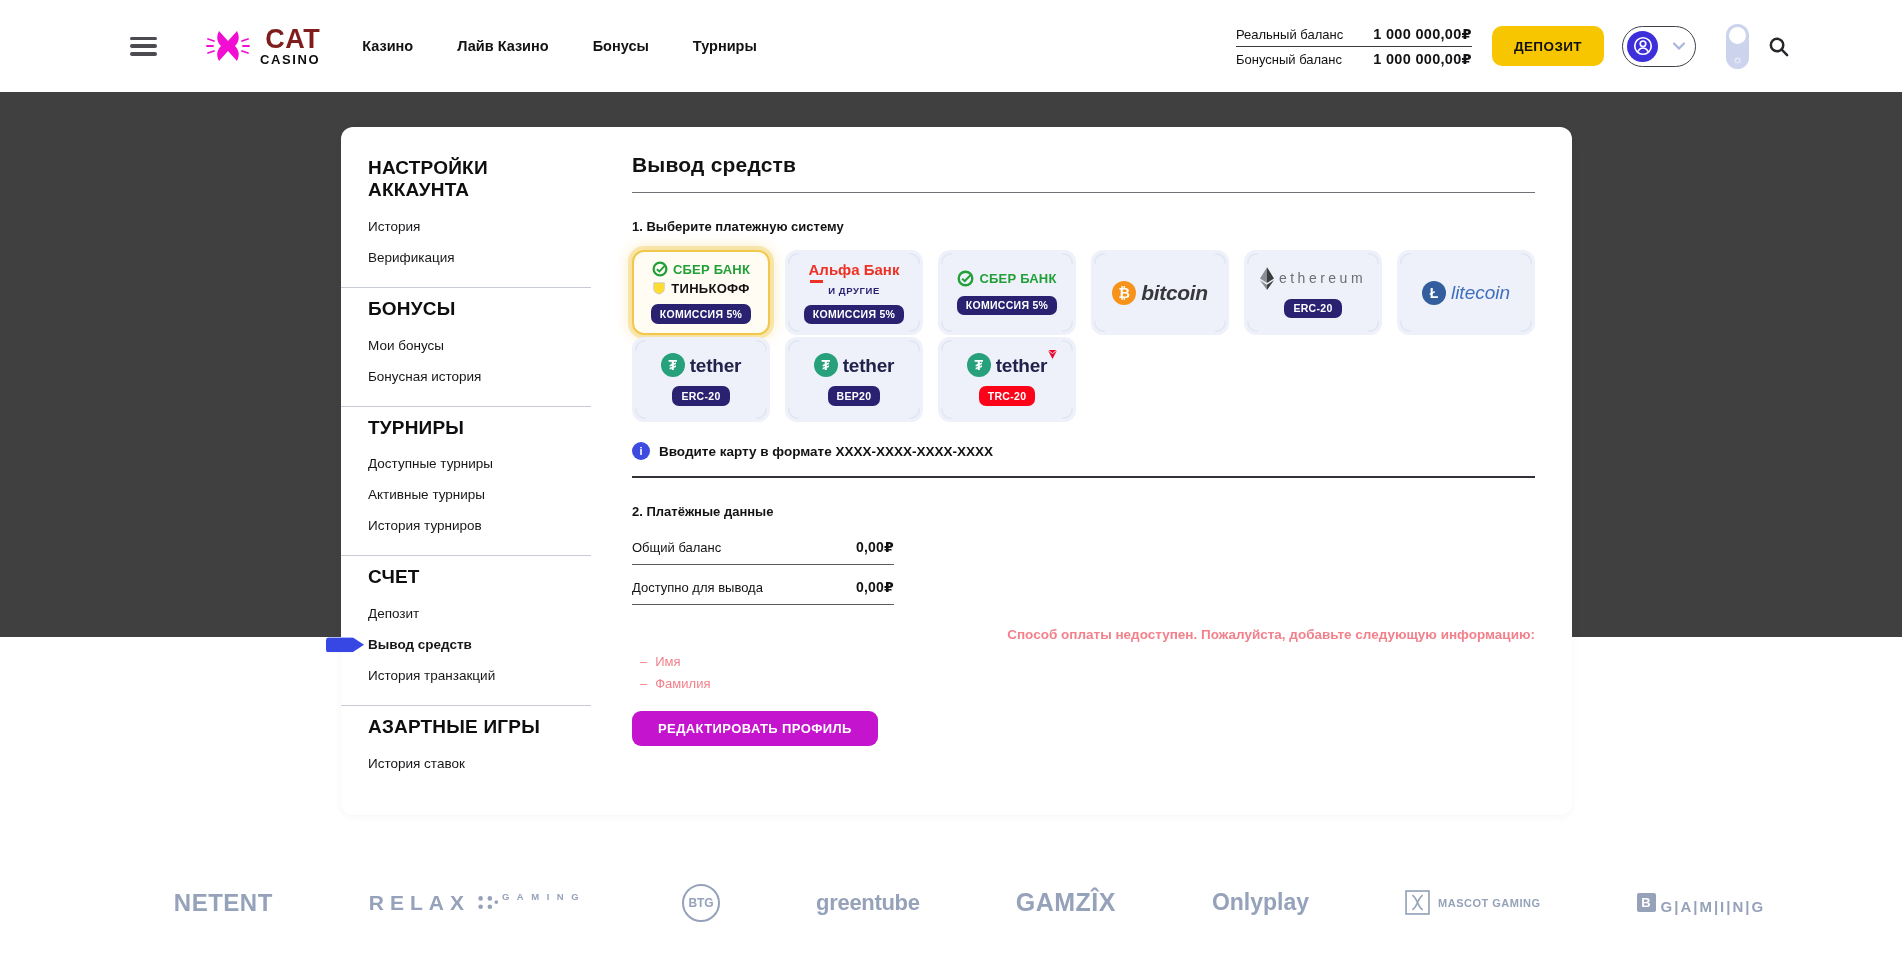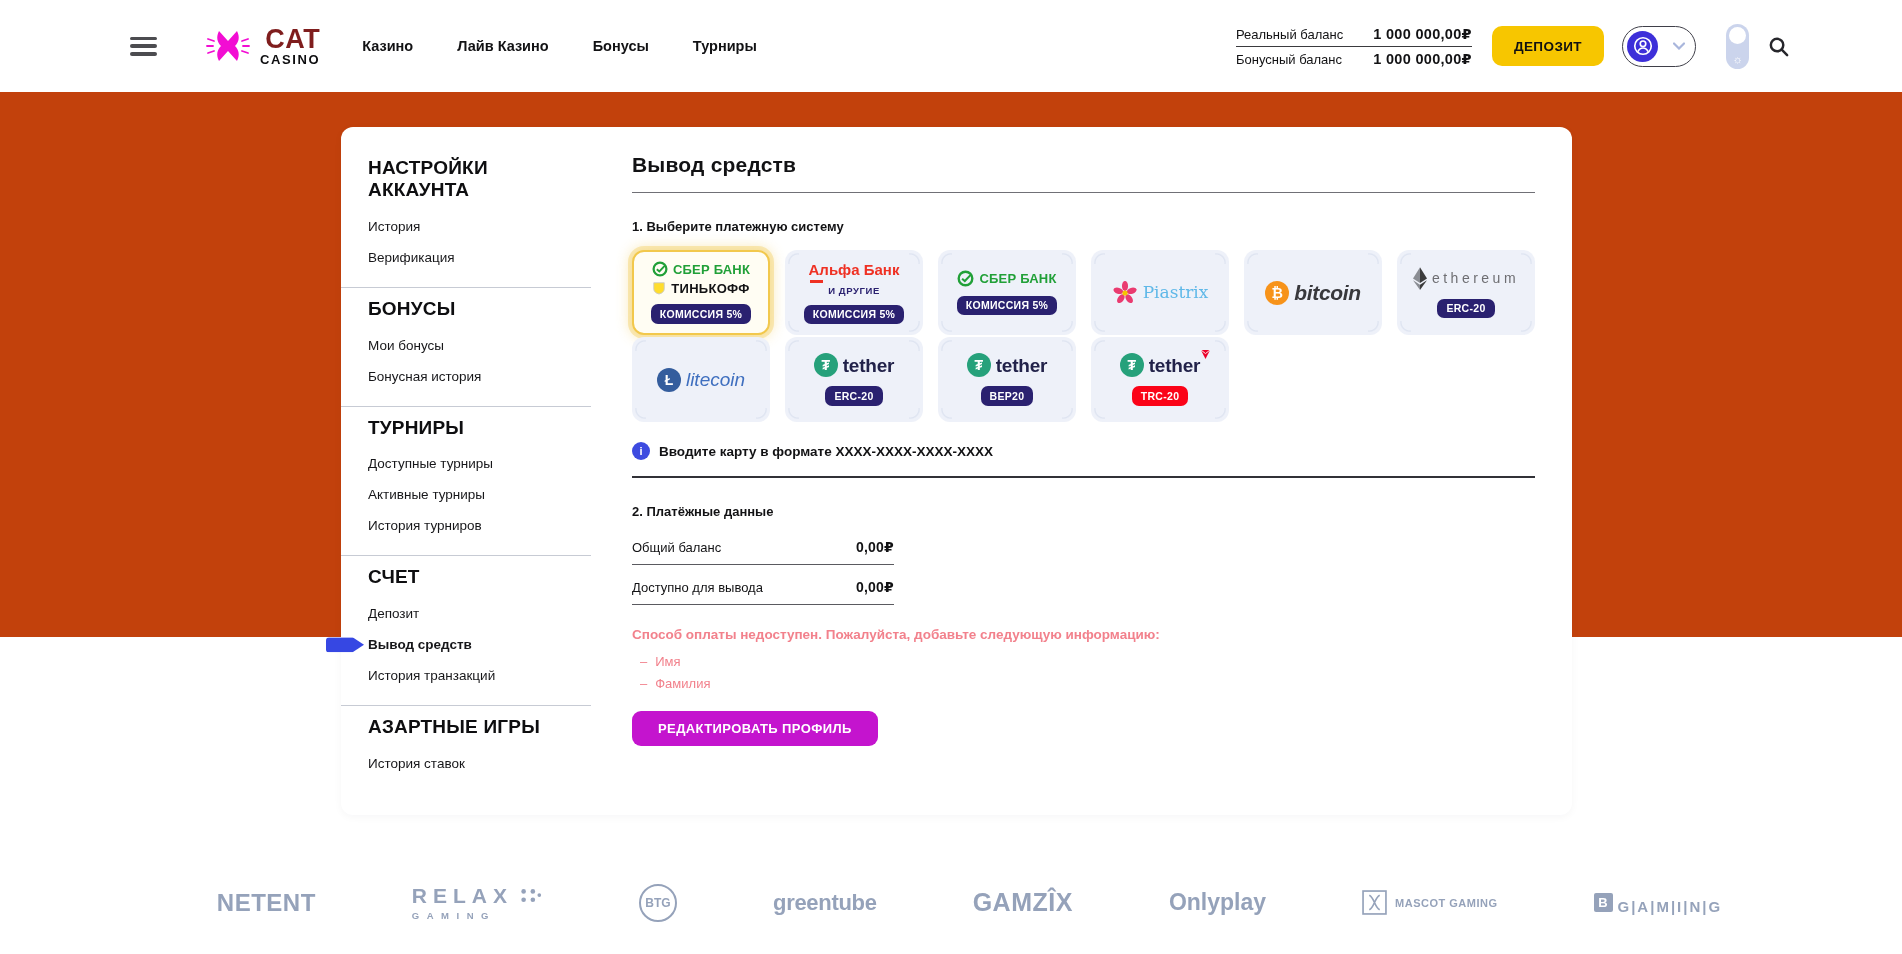--- a/index.html
+++ b/index.html
@@ -27,21 +27,21 @@
   .balance-value{ font-size:14.5px; font-weight:800; letter-spacing:.3px;}
   .deposit-btn{ margin-left:20px; background:#F7C600; border:none; border-radius:10px; height:40px; padding:0 22px; font-family:inherit; font-size:13.5px; font-weight:800; letter-spacing:.4px; color:#111; cursor:pointer;}
   .avatar-pill{ margin-left:18px; width:74px; height:41px; border:1.5px solid #3f3f49; border-radius:21px; display:flex; align-items:center; padding:0 10px 0 4px; justify-content:space-between; cursor:pointer; background:#fff;}
   .avatar-circle{ width:31px; height:31px; border-radius:50%; background:#3D2FD9; display:flex; align-items:center; justify-content:center;}
   .theme-toggle{ margin-left:30px; width:23px; height:45px; border-radius:12px; background:#CBD4EC; position:relative; cursor:pointer;}
   .theme-knob{ position:absolute; top:3px; left:3px; width:17px; height:17px; border-radius:50%; background:#fff;}
   .theme-sun{ position:absolute; bottom:4px; left:0; width:100%; text-align:center; color:#fff; font-size:11px; line-height:1;}
   .search-btn{ margin-left:18px; background:none; border:none; cursor:pointer; display:flex; align-items:center;}
 
   
-  .page{ position:absolute; top:92px; left:0; width:1902px; height:545px; background:#c2410c;}
+  .page{ position:absolute; top:92px; left:0; width:1902px; height:545px; background:#404040;}
   .panel{ position:absolute; left:341px; top:35px; width:1231px; height:688px; background:#fff; border-radius:12px; box-shadow:0 2px 8px rgba(20,30,60,.04);}
 
   
   .sidebar{ position:absolute; left:0; top:0; width:260px; padding:20px 0 0 27px;}
   .side-title{ font-size:19px; font-weight:800; letter-spacing:.2px; line-height:1.15; color:#0e0e10; margin:10px 0 10px; max-width:200px; text-transform:uppercase;}
   .side-item{ font-size:13.5px; padding:8px 0; color:#17171a; cursor:pointer; position:relative;}
   .side-item.active{ font-weight:800; }
   .active-arrow{ position:absolute; left:-42px; top:50%; transform:translateY(-50%); width:38px; height:15px; background:#3647E3; clip-path:polygon(0 0,70% 0,100% 50%,70% 100%,0 100%); border-radius:3px;}
   .side-hr{ border:0; border-top:1px solid #C7CBD4; margin:14px 0 6px -27px; width:250px;}
 
@@ -81,30 +81,30 @@
   .info-row{ display:flex; align-items:center; gap:9px; margin-top:20px;}
   .info-icon{ width:18px; height:18px; border-radius:50%; background:#3D4BE0; color:#fff; font-size:11px; font-weight:800; display:flex; align-items:center; justify-content:center; font-style:normal;}
   .info-text{ font-size:13.5px; font-weight:700;}
 
   .balance-lines{ width:262px; margin-top:6px;}
   .bal-line{ display:flex; justify-content:space-between; align-items:baseline; padding:14px 0 9px; border-bottom:1px solid #5a5a60;}
   .bal-line .lbl{ font-size:13px; }
   .bal-line .val{ font-size:14px; font-weight:800; letter-spacing:.2px;}
 
   .error-block{ margin-top:22px; color:#F2818C;}
-  .error-msg{ font-size:13.5px; font-weight:600;}
+  .error-msg{ font-size:13.5px; font-weight:600;text-align:right;}
   .error-list{ margin-top:12px; display:flex; flex-direction:column; gap:7px;}
   .error-item{ font-size:13px; display:flex; gap:8px; padding-left:8px;}
   .edit-btn{ margin-top:20px; background:#C414CE; color:#fff; border:none; border-radius:9px; height:35px; padding:0 26px; font-family:inherit; font-size:13px; font-weight:800; letter-spacing:.4px; cursor:pointer;}
 
   
   .footer{ position:absolute; left:0; top:851px; width:1902px; height:103px; background:#fff; display:flex; align-items:center; justify-content:center; gap:96px;padding-left:37px;}
   .f-logo{ color:#95A2BA; display:flex; align-items:center; gap:8px; white-space:nowrap;}
   .netent{ font-size:24px; font-weight:800; letter-spacing:.5px;}
-  .relax{ flex-direction:column; gap:2px; align-items:flex-start;}
+  .relax{ flex-direction:row; gap:2px; align-items:flex-start;}
   .relax-top{ display:flex; align-items:center; gap:6px;}
   .relax-word{ font-size:21px; font-weight:600; letter-spacing:6px;}
   .relax-sub{ font-size:9.5px; font-weight:600; letter-spacing:7.5px;}
   .btg-circle{ width:38px; height:38px; border:2.5px solid #95A2BA; border-radius:50%; display:flex; align-items:center; justify-content:center; font-size:12px; font-weight:800;}
   .greentube{ font-size:22px; font-weight:700; letter-spacing:-.3px;}
   .gamzix{ font-size:25px; font-weight:800; letter-spacing:.5px;}
   .onlyplay{ font-size:23px; font-weight:800;}
   .mascot-text{ font-size:11px; font-weight:600; letter-spacing:.5px;}
   .bgaming{ gap:5px;}
   .b-box{ width:19px; height:19px; background:#95A2BA; color:#fff; font-size:13px; font-weight:800; display:flex; align-items:center; justify-content:center; border-radius:2px;}
@@ -256,35 +256,20 @@
           <div class="brand-row">
             <svg width="17" height="17" viewBox="0 0 20 20">
               <circle cx="10" cy="10" r="8" fill="none" stroke="#21A038" stroke-width="2.8"></circle>
               <path d="M6 10.2l3.2 2.8 7.2-7.6" fill="none" stroke="#21A038" stroke-width="2.4"></path>
             </svg>
             <span class="sber-text">СБЕР БАНК</span>
           </div>
           <span class="badge">КОМИССИЯ 5%</span>
         </div>
 
-        <div class="card">
-          <div class="brand-row">
-            <svg width="26" height="26" viewBox="0 0 24 24">
-              <g fill="#EA3B70">
-                <ellipse cx="12" cy="5.5" rx="2.8" ry="4.6"></ellipse>
-                <ellipse cx="12" cy="5.5" rx="2.8" ry="4.6" transform="rotate(72 12 12)"></ellipse>
-                <ellipse cx="12" cy="5.5" rx="2.8" ry="4.6" transform="rotate(144 12 12)"></ellipse>
-                <ellipse cx="12" cy="5.5" rx="2.8" ry="4.6" transform="rotate(216 12 12)"></ellipse>
-                <ellipse cx="12" cy="5.5" rx="2.8" ry="4.6" transform="rotate(288 12 12)"></ellipse>
-              </g>
-              <circle cx="12" cy="12" r="2.4" fill="#F5C400"></circle>
-            </svg>
-            <span class="piastrix-text">Piastrix</span>
-          </div>
-        </div>
 
         <div class="card">
           <div class="brand-row">
             <span class="coin-circle" style="background:#F7931A; font-size:14px;">₿</span>
             <span class="bitcoin-text">bitcoin</span>
           </div>
         </div>
 
         <div class="card">
           <div class="brand-row">

